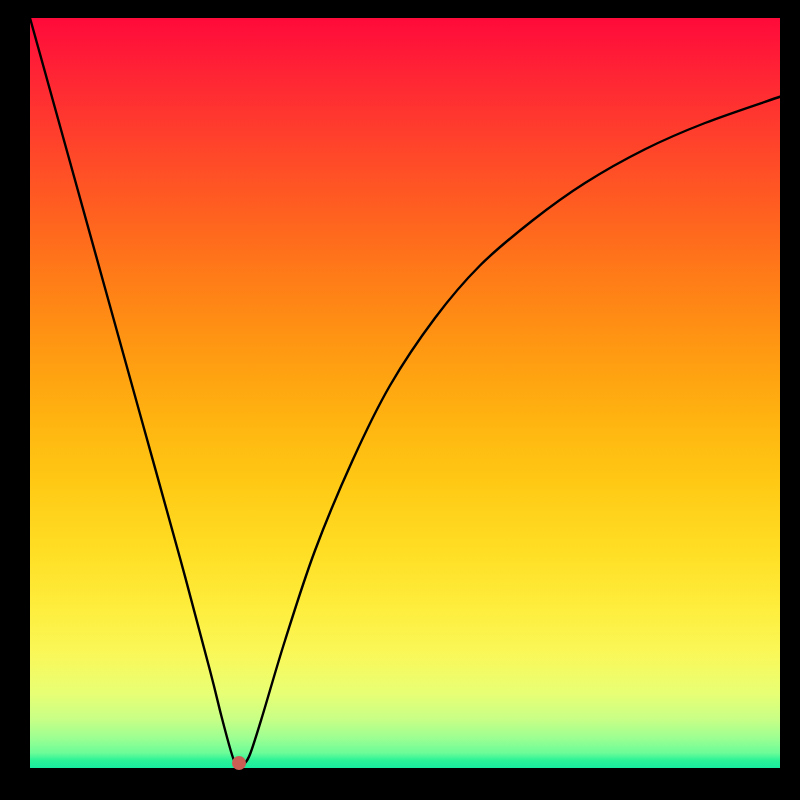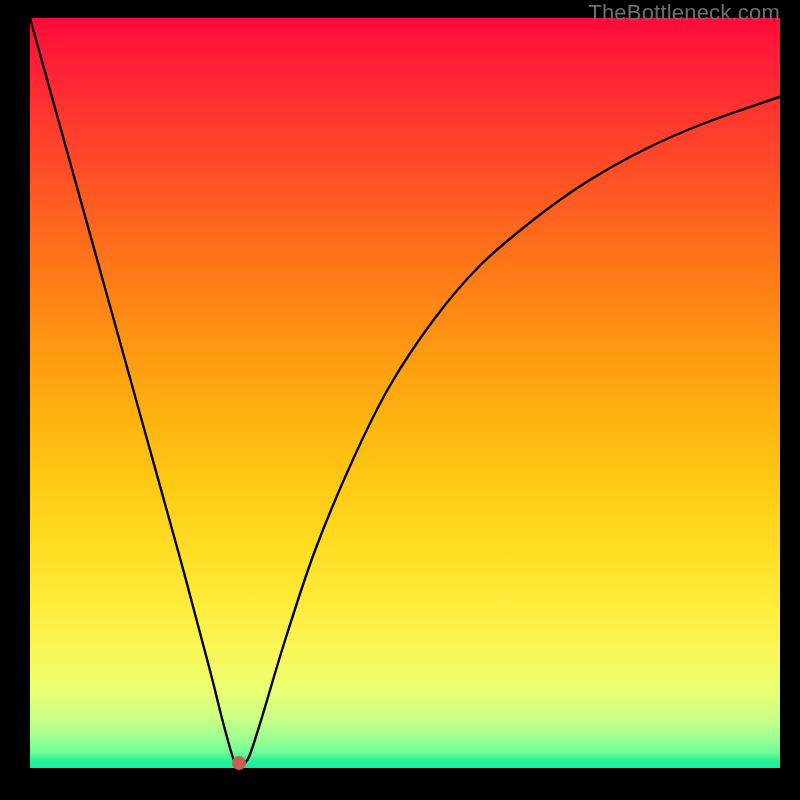--- a/index.html
+++ b/index.html
@@ -75,14 +75,13 @@
 <div class="stage">
 
   <div class="plot-bg"></div>
 
   <svg class="curve" viewBox="0 0 750 750" preserveAspectRatio="none">
     <path fill="none" stroke="#000" stroke-width="2.4" stroke-linecap="round" d="M 0.00 0.00 C 6.25 22.50, 25.00 90.00, 37.50 135.00 C 50.00 180.00, 62.50 225.00, 75.00 270.00 C 87.50 315.00, 100.00 360.00, 112.50 405.00 C 125.00 450.00, 138.75 498.75, 150.00 540.00 C 161.25 581.25, 173.13 626.25, 180.00 652.50 C 186.88 678.75, 187.75 684.00, 191.25 697.50 C 194.75 711.00, 198.63 725.50, 201.00 733.50 C 203.38 741.50, 204.00 743.25, 205.50 745.50 C 207.00 747.75, 208.50 747.00, 210.00 747.00 C 211.50 747.00, 212.75 747.50, 214.50 745.50 C 216.25 743.50, 217.50 743.00, 220.50 735.00 C 223.50 727.00, 226.75 716.25, 232.50 697.50 C 238.25 678.75, 246.25 650.00, 255.00 622.50 C 263.75 595.00, 273.75 562.50, 285.00 532.50 C 296.25 502.50, 310.00 470.00, 322.50 442.50 C 335.00 415.00, 346.25 391.25, 360.00 367.50 C 373.75 343.75, 390.00 320.00, 405.00 300.00 C 420.00 280.00, 433.75 263.75, 450.00 247.50 C 466.25 231.25, 485.00 216.25, 502.50 202.50 C 520.00 188.75, 536.25 176.88, 555.00 165.00 C 573.75 153.13, 595.00 141.25, 615.00 131.25 C 635.00 121.25, 652.50 113.75, 675.00 105.00 C 697.50 96.25, 737.50 83.13, 750.00 78.75" id="curvePath"></path>
   </svg>
 
   <div class="seed" id="seedDot" style="left: 239.25px; top: 762.75px;"></div>
 
-  <div class="watermark">TheBottleneck.com</div>
 </div>
 
 </body></html>

